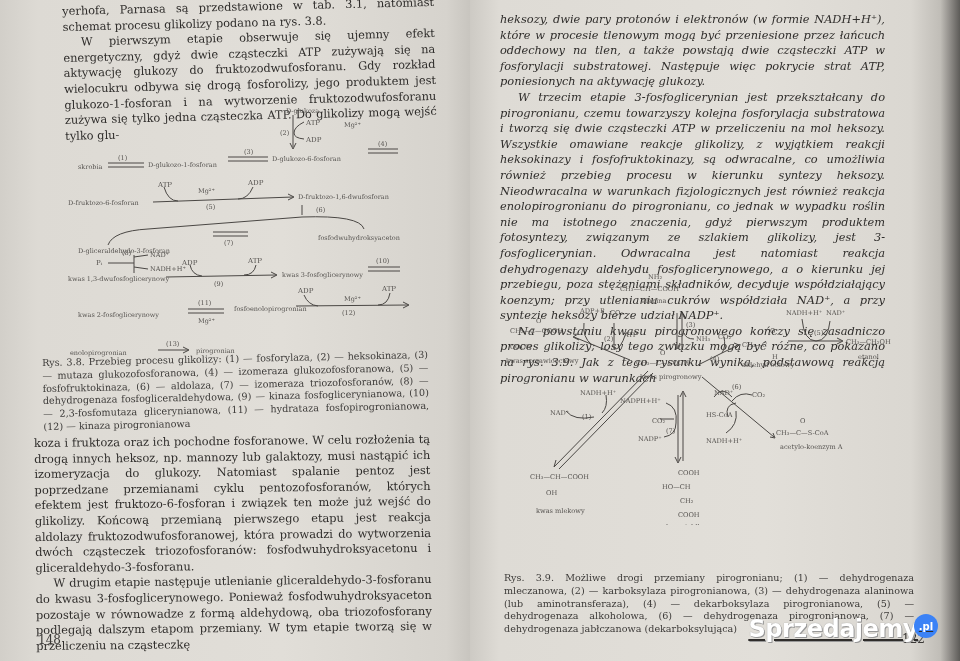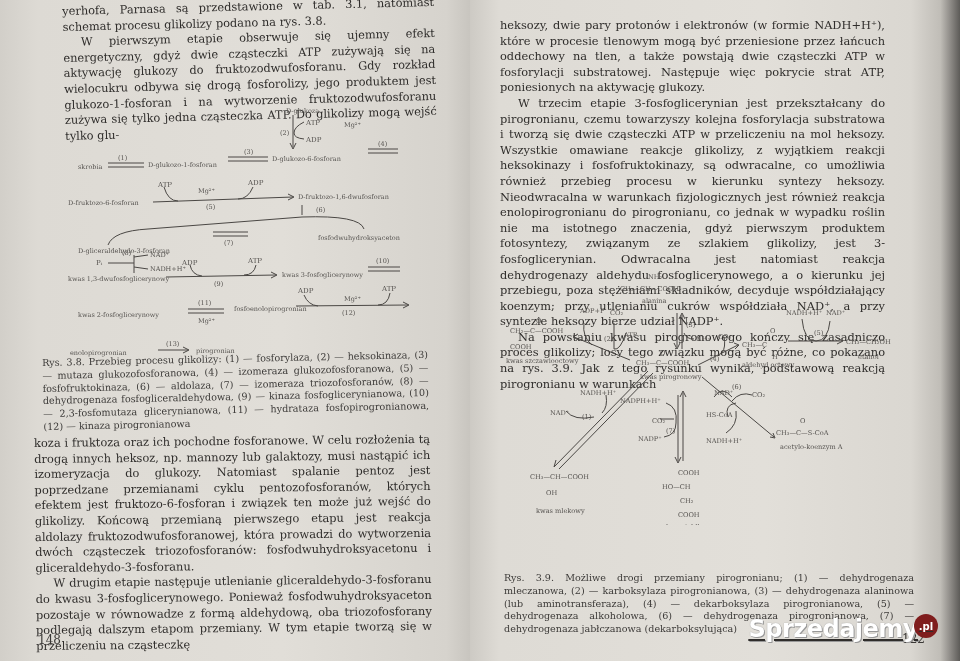--- a/index.html
+++ b/index.html
@@ -11,21 +11,21 @@
   .text { position:absolute; font-size:11.4px; line-height:15.6px; text-align:justify; }
   .text p { margin:0; text-indent:18px; }
   .text p.noindent { text-indent:0; }
   .caption { position:absolute; font-size:9.6px; line-height:12.8px; text-align:justify; color:#3c3a38; }
   .pagenum { position:absolute; font-size:12px; color:#3a3836; }
   .diagram { position:absolute; }
   .diagram svg text { font-family:"DejaVu Serif", serif; fill:#55524f; }
   .watermark { position:absolute; right:22px; bottom:18px; display:flex; align-items:center;text-decoration:underline; }
   .wm-text { font-family:"DejaVu Sans", sans-serif; font-weight:bold; font-size:24px; color:#fff;
              text-shadow:0 0 1px #888, 1px 1px 0 #999; letter-spacing:-0.5px; }
-  .wm-badge { width:24px; height:24px; border-radius:50%; background:#7f1d1d; color:#fff;
+  .wm-badge { width:24px; height:24px; border-radius:50%; background:#3b82f6; color:#fff;
               font-family:"DejaVu Sans", sans-serif; font-weight:bold; font-size:10px; display:flex;
               align-items:center; justify-content:center; margin-left:-4px; margin-top:-6px; }
 </style>
 </head>
 <body>
 
 <div class="page page-left">
   <div class="text" style="left:62px; top:4px; width:372px; transform:rotate(-1.4deg); transform-origin:left top;">
     <p class="noindent">yerhofa, Parnasa są przedstawione w tab. 3.1, natomiast schemat procesu glikolizy podano na rys. 3.8.</p>
     <p>W pierwszym etapie obserwuje się ujemny efekt energetyczny, gdyż dwie cząsteczki ATP zużywają się na aktywację glukozy do fruktozodwufosforanu. Gdy rozkład wielocukru odbywa się drogą fosforolizy, jego produktem jest glukozo-1-fosforan i na wytworzenie fruktozodwufosforanu zużywa się tylko jedna cząsteczka ATP. Do glikolizy mogą wejść tylko glu-</p>
@@ -134,21 +134,21 @@
 
   <div class="text" style="left:34px; top:436px; width:396px; transform:rotate(-0.6deg); transform-origin:left top;">
     <p class="noindent">koza i fruktoza oraz ich pochodne fosforanowe. W celu rozłożenia tą drogą innych heksoz, np. mannozy lub galaktozy, musi nastąpić ich izomeryzacja do glukozy. Natomiast spalanie pentoz jest poprzedzane przemianami cyklu pentozofosforanów, których efektem jest fruktozo-6-fosforan i związek ten może już wejść do glikolizy. Końcową przemianą pierwszego etapu jest reakcja aldolazy fruktozodwufosforanowej, która prowadzi do wytworzenia dwóch cząsteczek triozofosforanów: fosfodwuhydroksyacetonu i gliceraldehydo-3-fosforanu.</p>
     <p>W drugim etapie następuje utlenianie gliceraldehydo-3-fosforanu do kwasu 3-fosfoglicerynowego. Ponieważ fosfodwuhydroksyaceton pozostaje w równowadze z formą aldehydową, oba triozofosforany podlegają dalszym etapom przemiany. W tym etapie tworzą się w przeliczeniu na cząsteczkę</p>
   </div>
 
   <div class="pagenum" style="left:38px; top:633px;">148</div>
 </div>
 
 <div class="page page-right">
-  <div class="text" style="left:30px; top:18px; width:385px;">
+  <div class="text" style="left:30px; top:12px; width:385px;font-style:italic;">
     <p class="noindent">heksozy, dwie pary protonów i elektronów (w formie NADH+H⁺), które w procesie tlenowym mogą być przeniesione przez łańcuch oddechowy na tlen, a także powstają dwie cząsteczki ATP w fosforylacji substratowej. Następuje więc pokrycie strat ATP, poniesionych na aktywację glukozy.</p>
     <p>W trzecim etapie 3-fosfoglicerynian jest przekształcany do pirogronianu, czemu towarzyszy kolejna fosforylacja substratowa i tworzą się dwie cząsteczki ATP w przeliczeniu na mol heksozy. Wszystkie omawiane reakcje glikolizy, z wyjątkiem reakcji heksokinazy i fosfofruktokinazy, są odwracalne, co umożliwia również przebieg procesu w kierunku syntezy heksozy. Nieodwracalna w warunkach fizjologicznych jest również reakcja enolopirogronianu do pirogronianu, co jednak w wypadku roślin nie ma istotnego znaczenia, gdyż pierwszym produktem fotosyntezy, związanym ze szlakiem glikolizy, jest 3-fosfoglicerynian. Odwracalna jest natomiast reakcja dehydrogenazy aldehydu fosfoglicerynowego, a o kierunku jej przebiegu, poza stężeniami składników, decyduje współdziałający koenzym; przy utlenianiu cukrów współdziała NAD⁺, a przy syntezie heksozy bierze udział NADP⁺.</p>
     <p>Na powstaniu kwasu pirogronowego kończy się zasadniczo proces glikolizy; losy tego związku mogą być różne, co pokazano na rys. 3.9. Jak z tego rysunku wynika, podstawową reakcją pirogronianu w warunkach</p>
   </div>
 
   <div class="diagram" style="left:0px; top:267px; width:440px; height:258px;">
     <svg width="440" height="258" viewBox="0 0 440 258" xmlns="http://www.w3.org/2000/svg">
       <g stroke="#4a4744" stroke-width="1" fill="none">
 
         <line x1="207" y1="46" x2="207" y2="80"></line>

